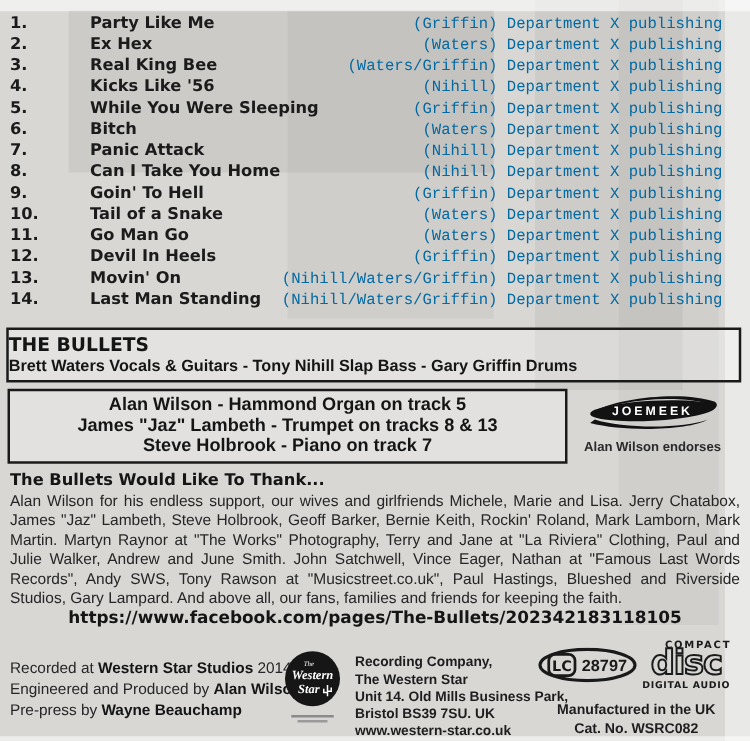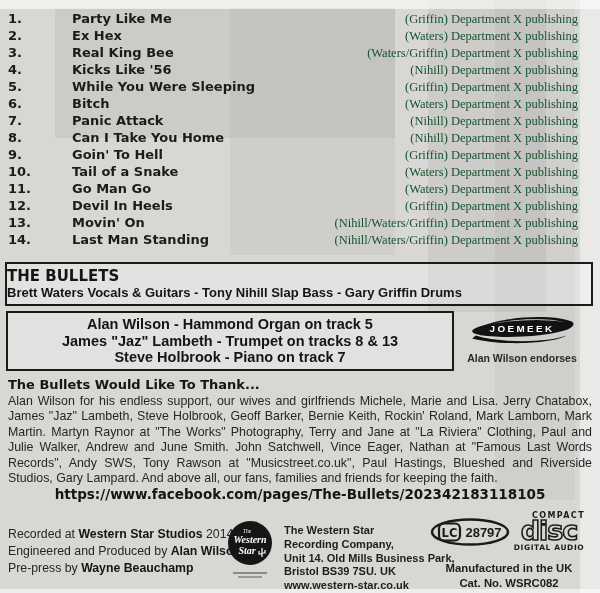--- a/index.html
+++ b/index.html
@@ -16,21 +16,21 @@
   .ghost-d{left:495px;top:0;width:80px;height:500px;background:rgba(0,0,0,0.035);}
   .edge-top{left:0;top:0;width:600px;height:9px;background:rgba(255,255,255,0.6);}
   .edge-right{right:0;top:0;width:20px;height:593px;background:rgba(255,255,255,0.45);}
   .edge-bottom{left:0;bottom:0;width:600px;height:4px;background:rgba(255,255,255,0.55);}
 
   
   .tracks{position:absolute;left:8px;top:11px;width:570px;}
   .track-row{display:flex;align-items:baseline;height:17px;}
   .t-num{width:36px;font-weight:bold;font-size:13px;color:#1b1b1b;}
   .t-title{flex:1;font-weight:bold;font-size:13px;color:#1b1b1b;white-space:nowrap;margin-left:28px;}
-  .t-credit{font-family:Liberation Serif, serif;font-size:12.5px;color:#14532d;white-space:nowrap;}
+  .t-credit{font-family:Liberation Mono, monospace;font-size:12.5px;color:#0369a1;white-space:nowrap;}
 
   
   .band-box{position:absolute;left:5px;top:262px;width:584px;border:2px solid #1a1a1a;
     background:rgba(255,255,255,0.28);padding:3px 0 4px;}
   .band-title{font-size:15px;font-weight:bold;color:#151515;}
   .band-lineup{font-family:Liberation Sans, sans-serif;font-size:13px;font-weight:bold;color:#151515;white-space:nowrap;}
 
   
   .guest-box{position:absolute;left:6px;top:311px;width:444px;border:2px solid #1a1a1a;
     background:rgba(255,255,255,0.25);text-align:center;padding:3px 0;}
@@ -188,22 +188,22 @@
       <text x="17" y="13" fill="#ffffff" font-size="5.5" font-style="italic" font-family="Liberation Serif, serif">The</text>
       <text x="24" y="23" fill="#ffffff" font-size="10" font-style="italic" font-weight="bold" text-anchor="middle" font-family="Liberation Serif, serif">Western</text>
       <text x="21" y="34" fill="#ffffff" font-size="10" font-style="italic" font-weight="bold" text-anchor="middle" font-family="Liberation Serif, serif">Star</text>
       <path d="M36 28 v9 M33 31 v3 h3 M39 30 v3 h-3" stroke="#ffffff" stroke-width="1.2" fill="none"></path>
       <rect x="7" y="52" width="34" height="2" fill="#8a8a8a"></rect>
       <rect x="12" y="56" width="24" height="2" fill="#9a9a9a"></rect>
     </svg>
   </div>
 
   <div class="address">
+    <div>Recording Company,</div>
     <div>The Western Star</div>
-    <div>Recording Company,</div>
     <div>Unit 14. Old Mills Business Park,</div>
     <div>Bristol BS39 7SU. UK</div>
     <div>www.western-star.co.uk</div>
   </div>
 
   <div class="lc-badge">
     <svg width="80" height="28" viewBox="0 0 80 28">
       <ellipse cx="40" cy="14" rx="38" ry="12.5" fill="none" stroke="#1a1a1a" stroke-width="2.5"></ellipse>
       <rect x="9" y="5.5" width="21" height="17" rx="5" fill="none" stroke="#1a1a1a" stroke-width="2.2"></rect>
       <text x="19.5" y="18.5" text-anchor="middle" font-size="11.5" font-weight="bold" fill="#1a1a1a" font-family="DejaVu Sans, sans-serif">LC</text>

